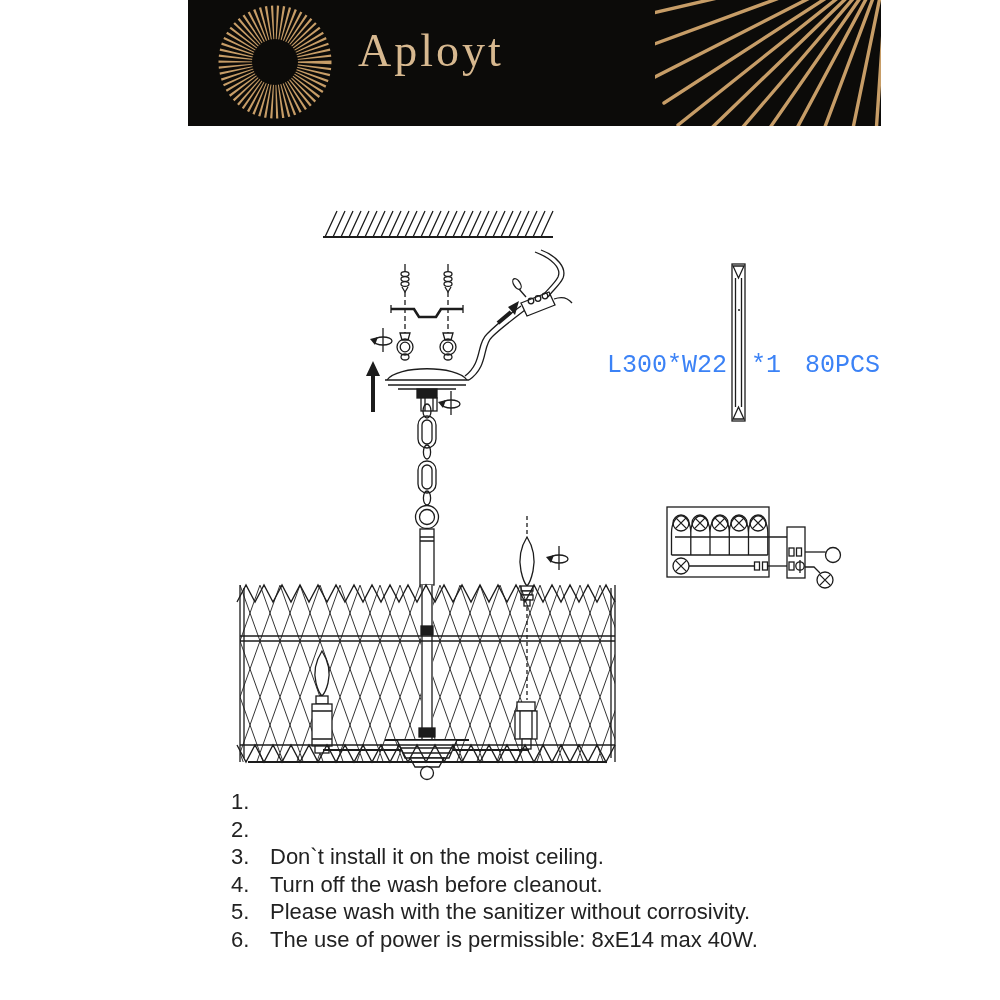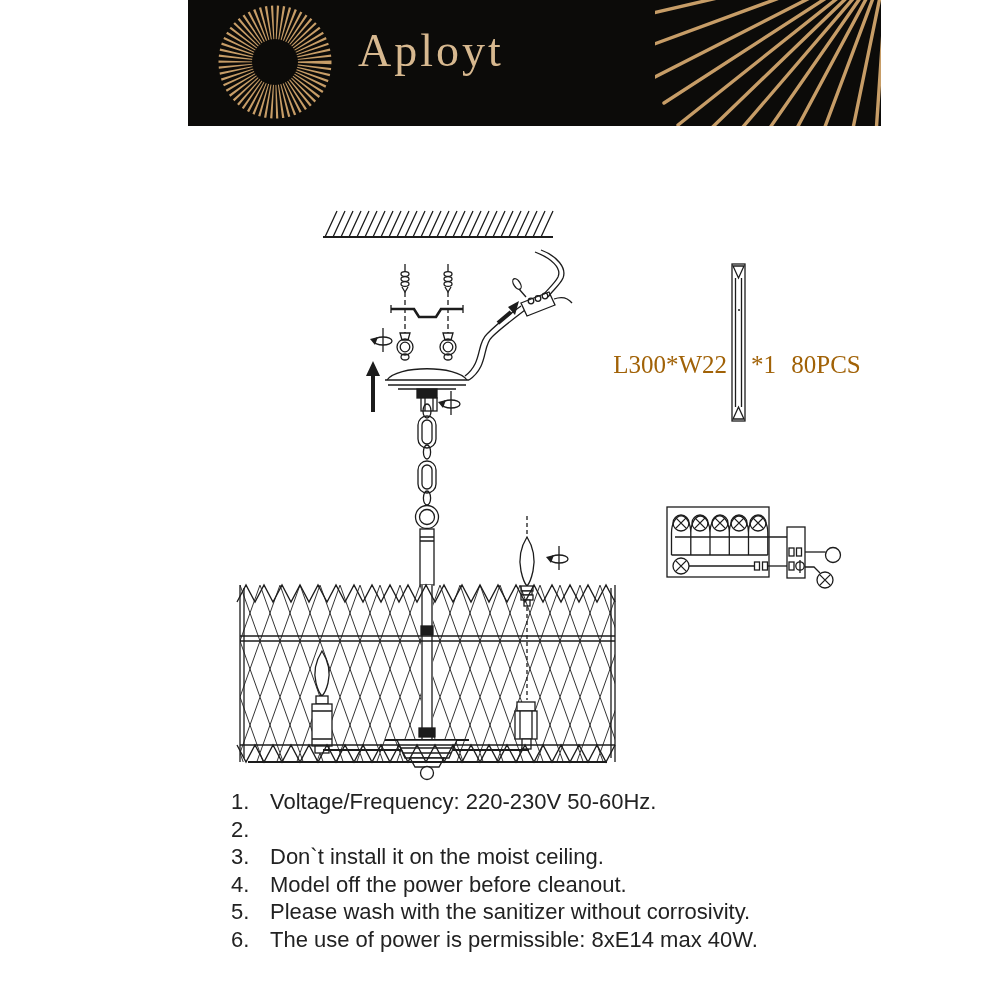--- a/index.html
+++ b/index.html
@@ -11,22 +11,22 @@
   .brand{position:absolute;left:170px;top:24px;
          font-family:"Liberation Serif",serif;font-size:46px;font-weight:400;
          color:#d7b88f;letter-spacing:3px;}
   .sunburst{position:absolute;left:30px;top:5px;}
   .rays{position:absolute;right:0;top:0;}
   
   .title{position:absolute;left:0;top:132px;width:1000px;text-align:center;
          font-size:23px;line-height:28px;color:#1d1d1d;}
   
   .fig{position:absolute;left:0;top:0;}
-  .plabel{position:absolute;top:351px;font-family:Liberation Serif, serif;
-          font-size:25px;color:#a16207;white-space:pre;}
+  .plabel{position:absolute;top:351px;font-family:Liberation Mono, monospace;
+          font-size:25px;color:#3b82f6;white-space:pre;}
   .plabel.left{left:520px;width:172px;text-align:right;}
   .plabel.right{left:716px;word-spacing:9px;}
   
   .ins{position:absolute;left:196px;top:791px;font-size:22px;color:#222;}
   .ins .row{display:flex;margin-bottom:5.5px;line-height:22px;}
   .ins .num{width:39px;flex:0 0 39px;}
   .ins .txt{white-space:nowrap;}
 </style>
 </head>
 <body>
@@ -249,32 +249,31 @@
       <use href="#lampx" x="790" y="580"></use>
     </g>
   </svg>
 
   <div class="plabel left">L300*W22</div>
   <div class="plabel right">*1 80PCS</div>
 
   <div class="ins">
     <div class="row">
       <span class="num">1.</span>
-      <span class="txt">Voltage/Frequency: 220-230V 50-60Hz.</span>
     </div>
     <div class="row">
       <span class="num">2.</span>
     </div>
     <div class="row">
       <span class="num">3.</span>
       <span class="txt">Don`t install it on the moist ceiling.</span>
     </div>
     <div class="row">
       <span class="num">4.</span>
-      <span class="txt">Model off the power before cleanout.</span>
+      <span class="txt">Turn off the wash before cleanout.</span>
     </div>
     <div class="row">
       <span class="num">5.</span>
       <span class="txt">Please wash with the sanitizer without corrosivity.</span>
     </div>
     <div class="row">
       <span class="num">6.</span>
       <span class="txt">The use of power is permissible: 8xE14 max 40W.</span>
     </div>
   </div>

